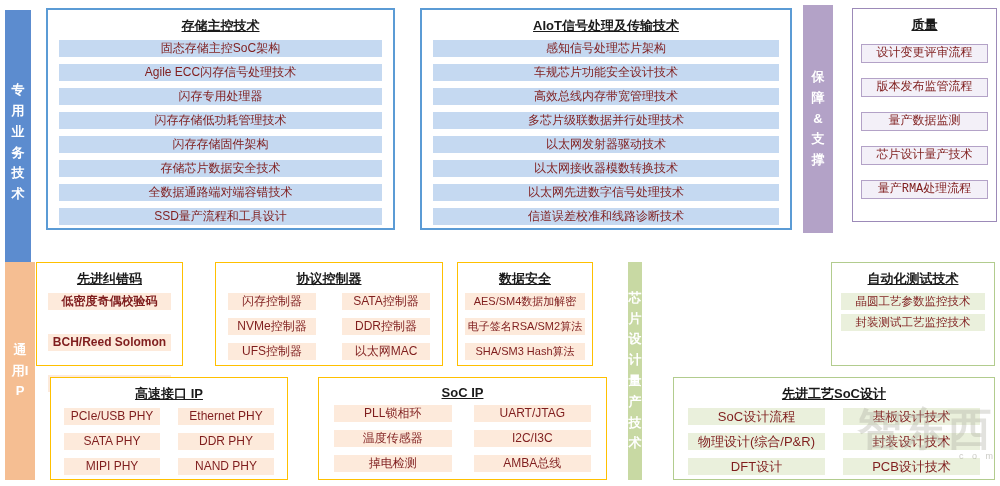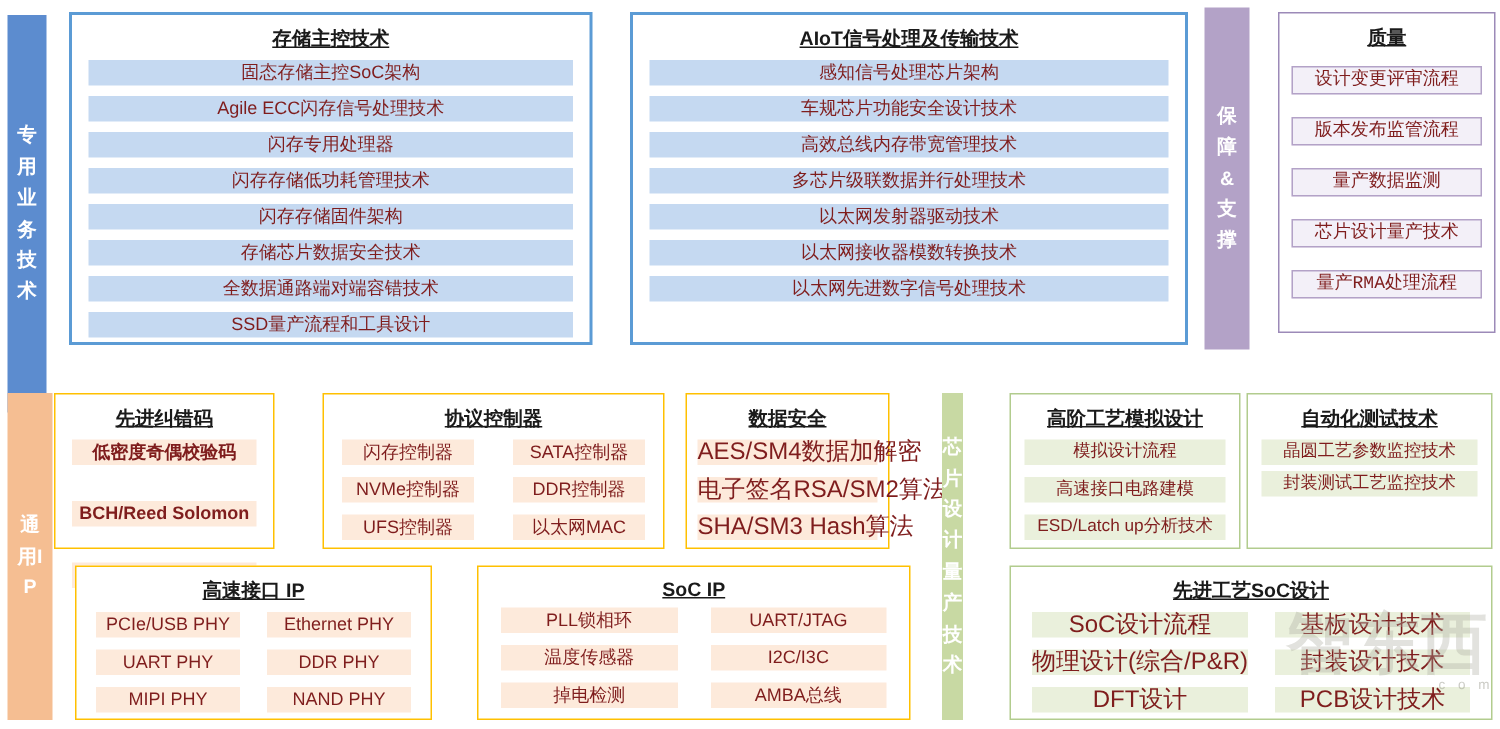--- a/index.html
+++ b/index.html
@@ -45,38 +45,38 @@
 
   
   .box-orange { border:1.5px solid #FFC000; }
   .item-orange { background:#FDEADB; }
   .box-ecc       { left:36px;  top:262px; width:147px; height:104px; }
   .box-ecc .items-col { gap:24px; padding:5px 11px 0;font-weight:bold; }
   .box-protocol  { left:215px; top:262px; width:228px; height:104px; }
   .box-protocol .items-grid { gap:8px 26px; padding:5px 12px 0; }
   .box-security  { left:457px; top:262px; width:136px; height:104px; }
   .box-security .items-col { gap:8px; padding:5px 7px 0; }
-  .box-security .item { font-size:16px; }
+  .box-security .item { font-size:11px; }
   .box-highspeed { left:50px;  top:377px; width:238px; height:103px; }
   .box-highspeed .items-grid { gap:8px 18px; padding:5px 13px 0; }
   .box-socip     { left:318px; top:377px; width:289px; height:103px; }
   .box-socip .items-grid { gap:8px 22px; padding:5px 15px 0; }
 
   
   .box-green { border:1.5px solid #B2CC8E; }
   .item-green { background:#EAF0DC; }
   .box-analog   { left:673px; top:262px; width:154px; height:104px; }
   .box-analog .items-col { gap:8px; padding:5px 9px 0; }
   .box-analog .item { font-size:11.5px; }
   .box-autotest { left:831px; top:262px; width:164px; height:104px; }
   .box-autotest .items-col { gap:4px; padding:5px 9px 0; }
   .box-autotest .item { font-size:11.5px; }
   .box-advsoc   { left:673px; top:377px; width:322px; height:103px; }
   .box-advsoc .items-grid { gap:8px 18px; padding:5px 14px 0; }
-  .box-advsoc .item { font-size:16px; }
+  .box-advsoc .item { font-size:13px; }
 
   
   .watermark {
     position:absolute; left:850px; top:400px; width:150px; z-index:5;
     pointer-events:none; text-align:center;
   }
   .watermark .wm-text {
     font-size:44px; font-weight:bold; letter-spacing:1px;
     color:rgba(172,172,160,0.35);
   }
@@ -111,20 +111,21 @@
   <div class="box box-blue box-aiot">
     <div class="title">AIoT信号处理及传输技术</div>
     <div class="items-col">
       <div class="item item-blue">感知信号处理芯片架构</div>
       <div class="item item-blue">车规芯片功能安全设计技术</div>
       <div class="item item-blue">高效总线内存带宽管理技术</div>
       <div class="item item-blue">多芯片级联数据并行处理技术</div>
       <div class="item item-blue">以太网发射器驱动技术</div>
       <div class="item item-blue">以太网接收器模数转换技术</div>
       <div class="item item-blue">以太网先进数字信号处理技术</div>
+      <div class="item item-blue">信道误差校准和线路诊断技术</div>
     </div>
   </div>
 
   <div class="vbar vbar-purple">
     <span class="vtxt">保障&amp;支撑</span>
   </div>
 
   <div class="box box-quality">
     <div class="title">质量</div>
     <div class="items-col">
@@ -168,21 +169,21 @@
       <div class="item item-orange">电子签名RSA/SM2算法</div>
       <div class="item item-orange">SHA/SM3 Hash算法</div>
     </div>
   </div>
 
   <div class="box box-orange box-highspeed">
     <div class="title">高速接口 IP</div>
     <div class="items-grid">
       <div class="item item-orange">PCIe/USB PHY</div>
       <div class="item item-orange">Ethernet PHY</div>
-      <div class="item item-orange">UART PHY</div>
+      <div class="item item-orange">SATA PHY</div>
       <div class="item item-orange">DDR PHY</div>
       <div class="item item-orange">MIPI PHY</div>
       <div class="item item-orange">NAND PHY</div>
     </div>
   </div>
 
   <div class="box box-orange box-socip">
     <div class="title">SoC IP</div>
     <div class="items-grid">
       <div class="item item-orange">PLL锁相环</div>
@@ -191,28 +192,20 @@
       <div class="item item-orange">I2C/I3C</div>
       <div class="item item-orange">掉电检测</div>
       <div class="item item-orange">AMBA总线</div>
     </div>
   </div>
 
   <div class="vbar vbar-green">
     <span class="vtxt">芯片设计量产技术</span>
   </div>
 
-  <div class="box box-green box-analog">
-    <div class="title">高阶工艺模拟设计</div>
-    <div class="items-col">
-      <div class="item item-green">模拟设计流程</div>
-      <div class="item item-green">高速接口电路建模</div>
-      <div class="item item-green">ESD/Latch up分析技术</div>
-    </div>
-  </div>
 
   <div class="box box-green box-autotest">
     <div class="title">自动化测试技术</div>
     <div class="items-col">
       <div class="item item-green">晶圆工艺参数监控技术</div>
       <div class="item item-green">封装测试工艺监控技术</div>
     </div>
   </div>
 
   <div class="box box-green box-advsoc">

